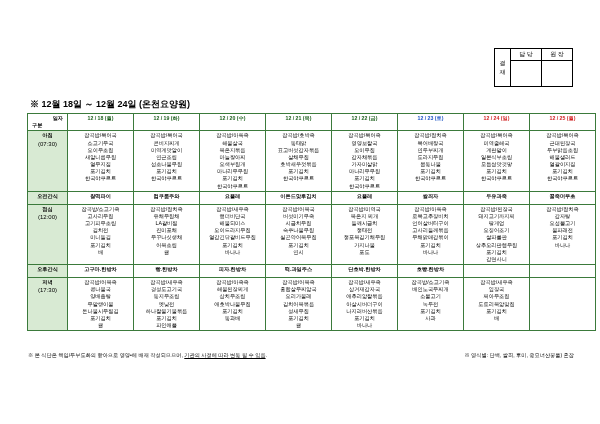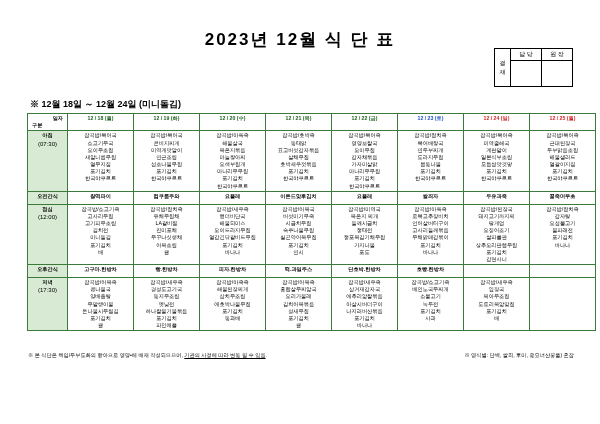--- a/index.html
+++ b/index.html
@@ -89,37 +89,36 @@
     font-size:5.2px;line-height:1.4;
   }
   .footer .u{text-decoration:underline;}
   .footer .right{float:right;}
 </style>
 </head>
 <body>
 
 <div class="page">
 
-  <div class="title">2023년 12월 식 단 표</div>
 
   <table class="stamp">
     <tbody>
         <tr>
       <td class="lbl" rowspan="2">결<br>재</td>
       <td class="hdr">담 당</td>
       <td class="hdr">원 장</td>
     </tr>
     <tr>
       <td class="cell"></td>
       <td class="cell"></td>
     </tr>
   </tbody>
     </table>
 
-  <div class="period">※ 12월 18일 ～ 12월 24일 (미니돌김)</div>
+  <div class="period">※ 12월 18일 ～ 12월 24일 (온천요양원)</div>
 
   <table class="menu">
     <colgroup>
       <col class="col-day">
       <col class="daycol">
         <col class="daycol">
         <col class="daycol">
         <col class="daycol">
       <col class="daycol">
         <col class="daycol">

